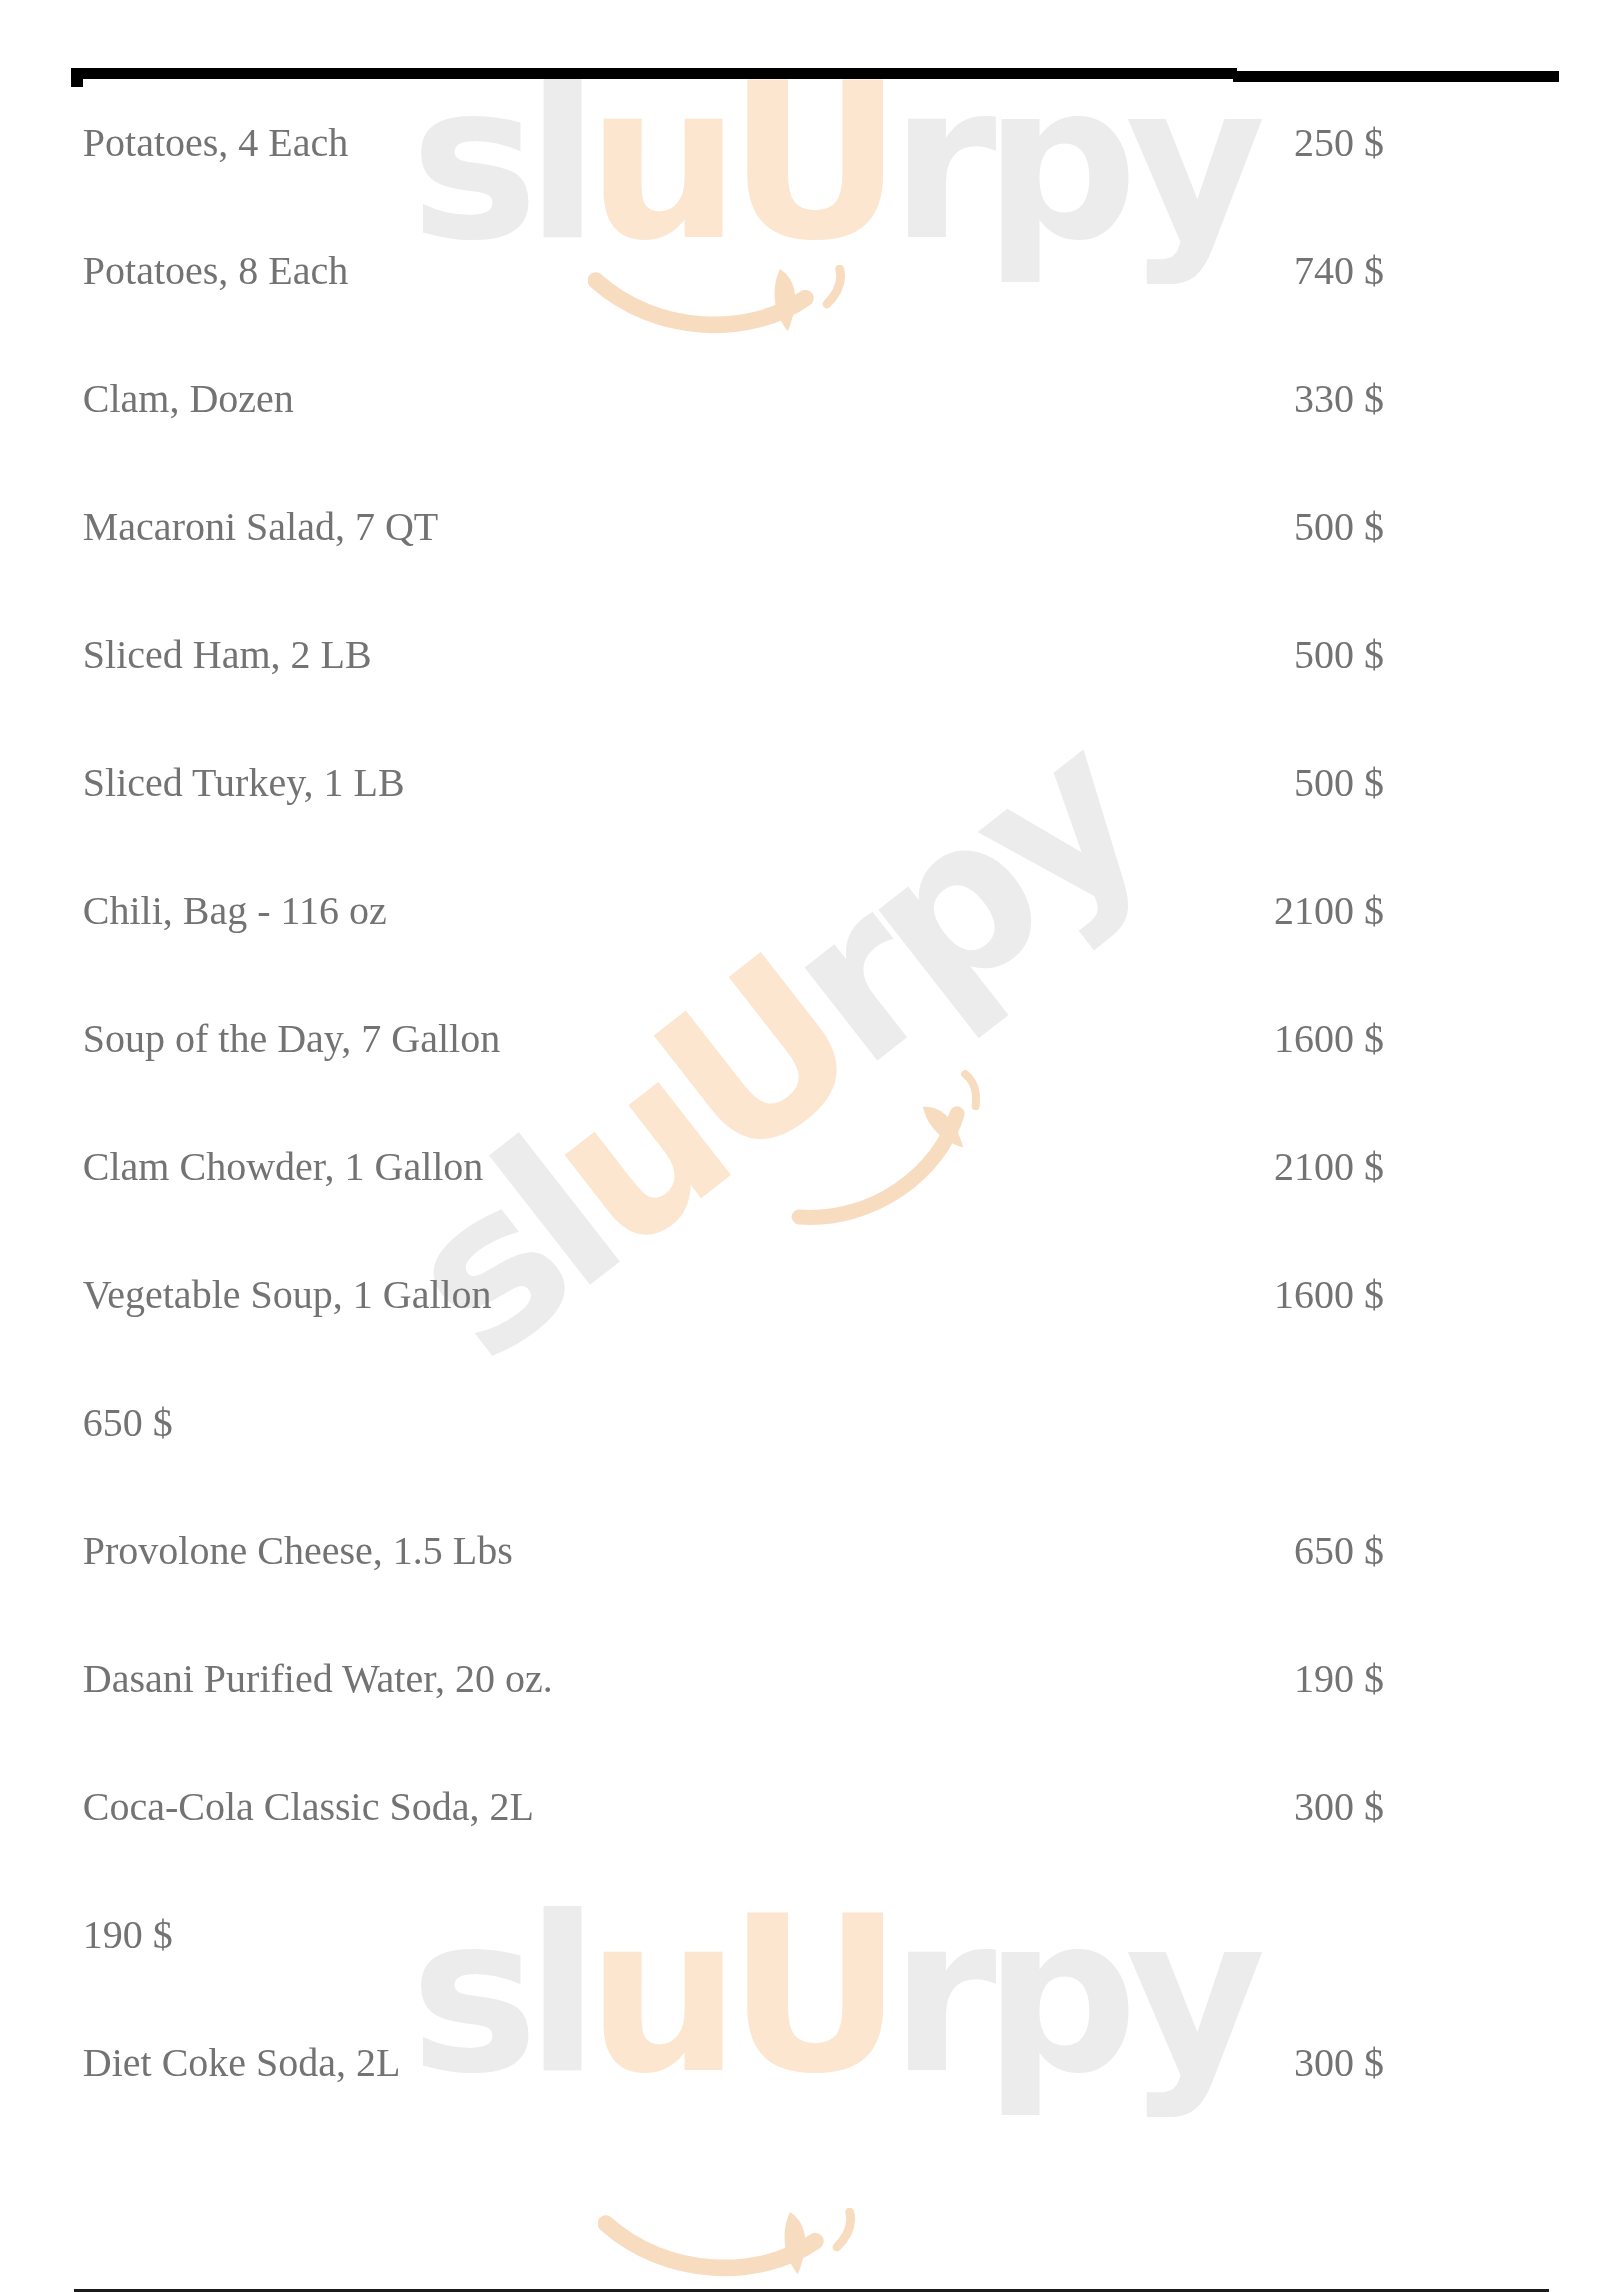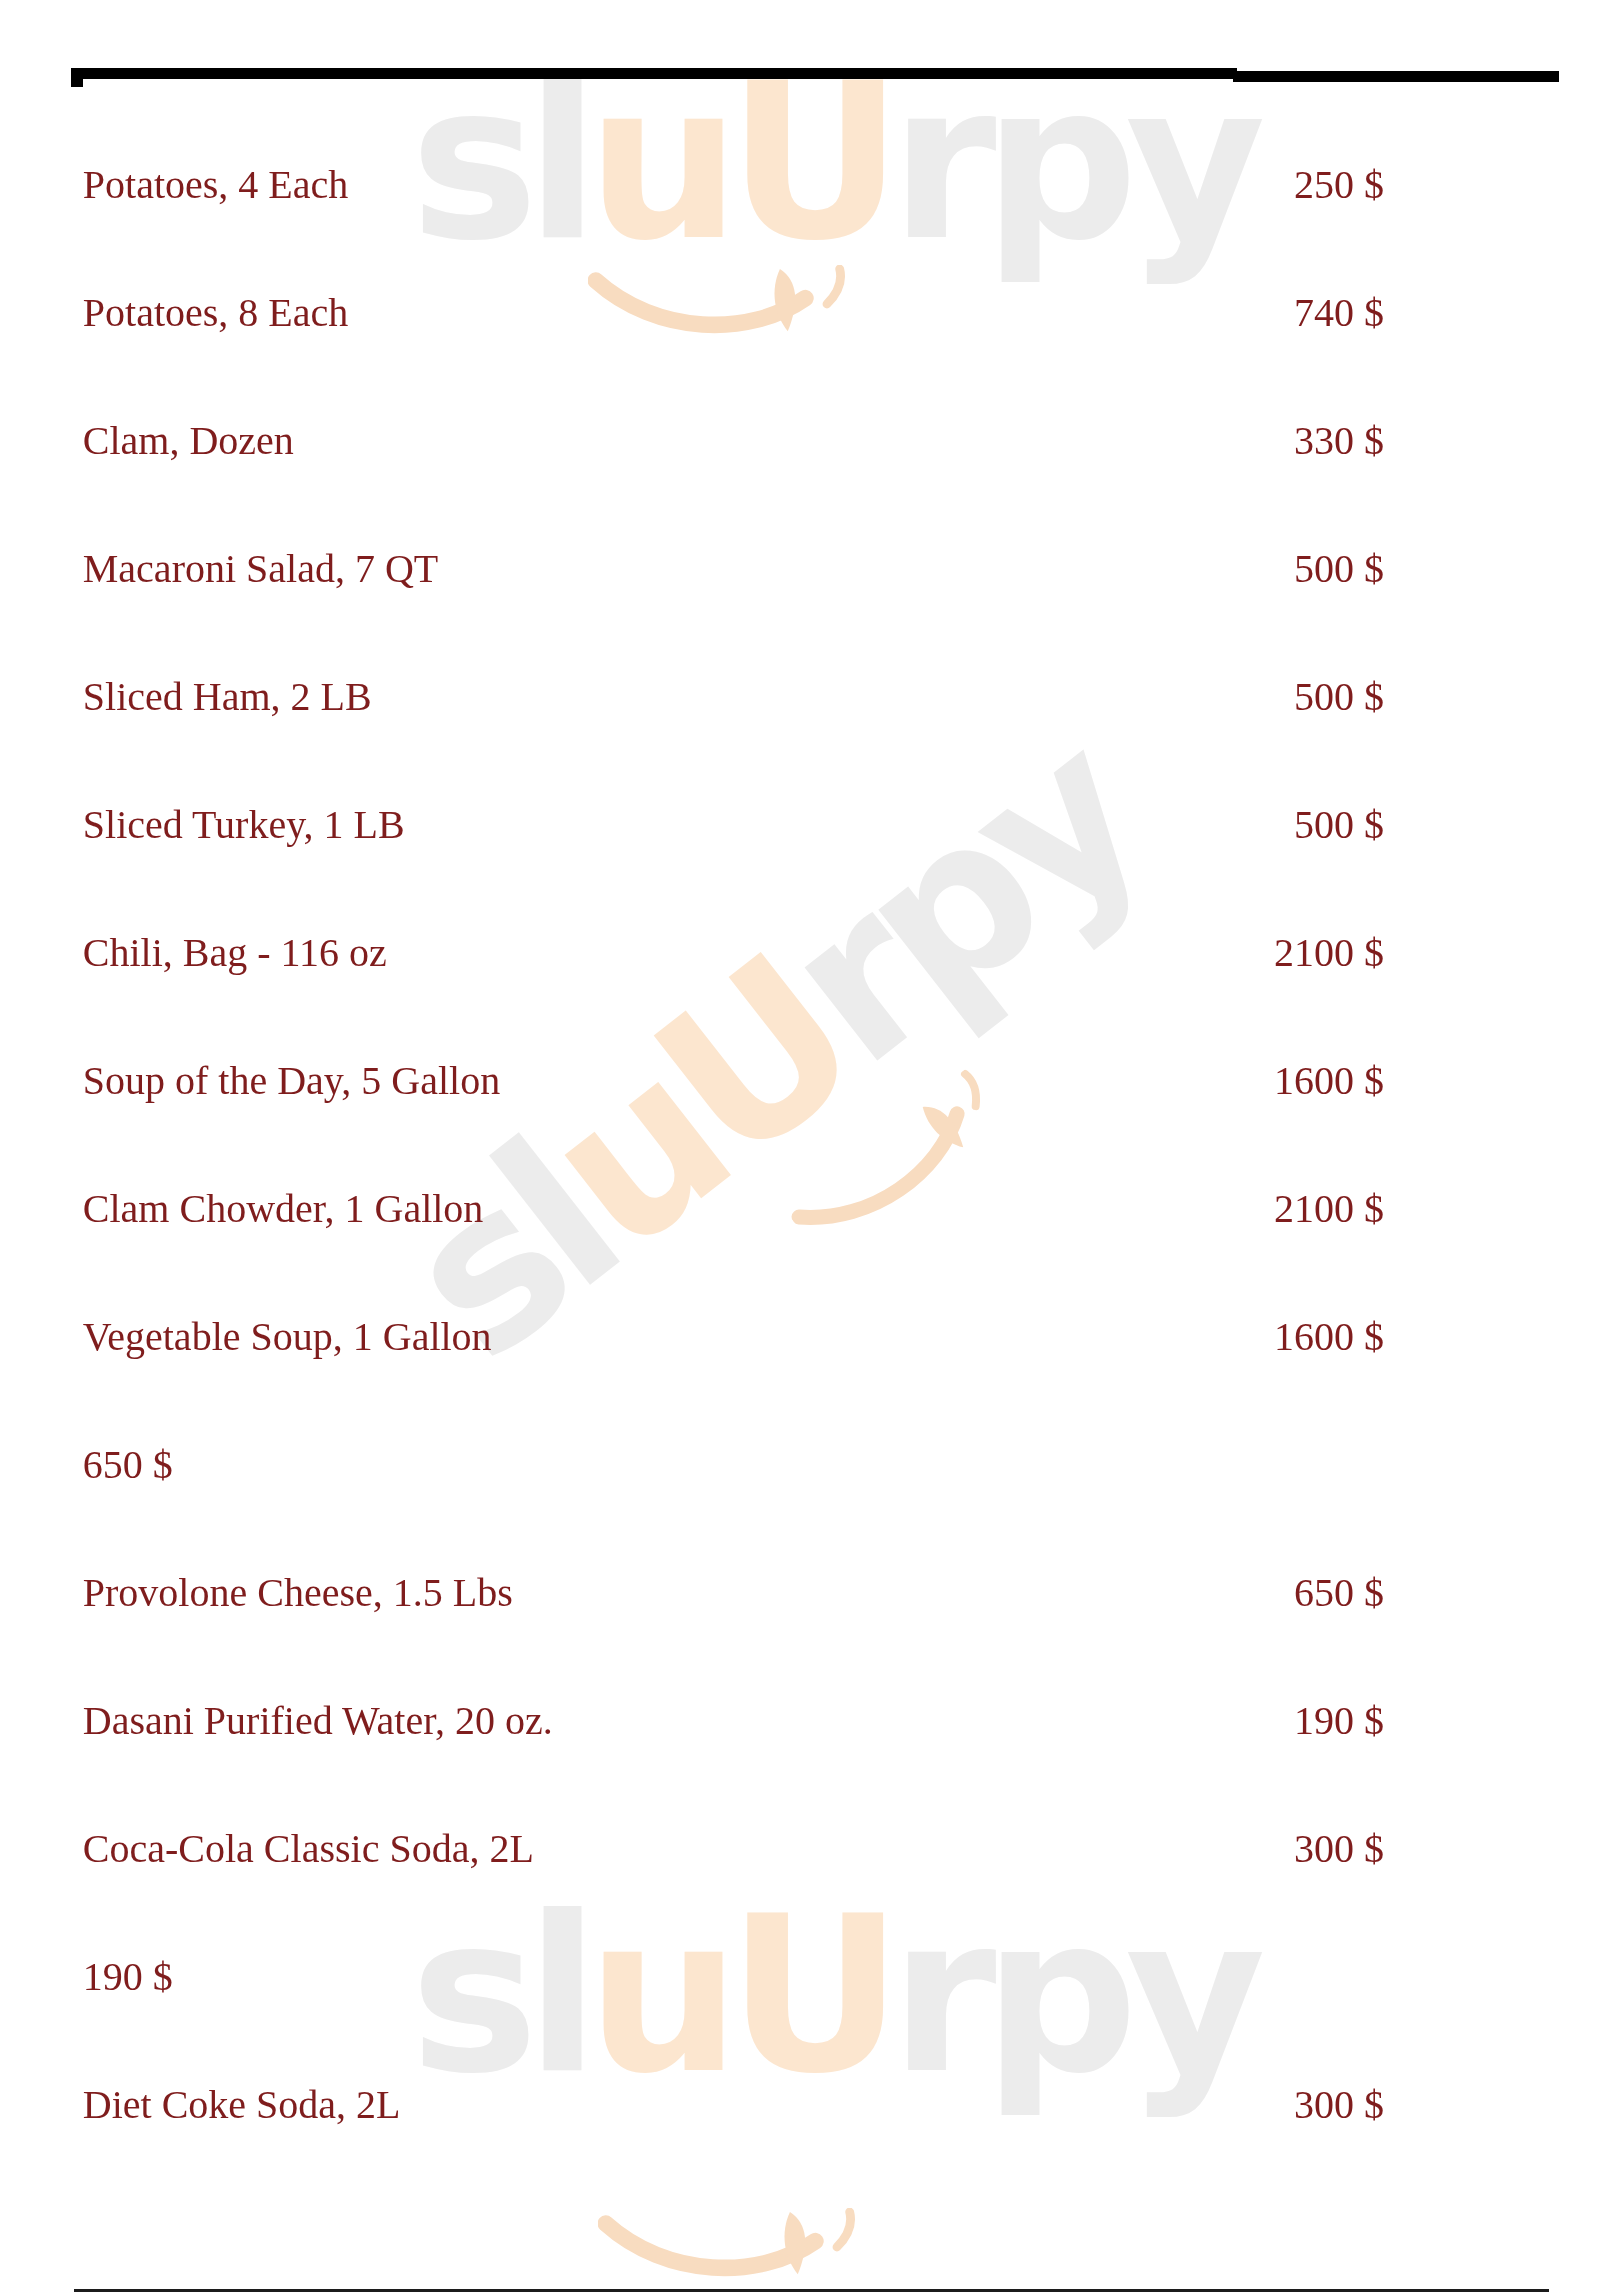--- a/index.html
+++ b/index.html
@@ -26,23 +26,23 @@
   
   .rule{position:absolute;background:#000;z-index:1;}
   .rule-top{left:71px;top:68px;width:1166px;height:10.8px;}
   .rule-top2{left:1233px;top:71px;width:326px;height:10.8px;}
   .rule-stub{left:71px;top:78px;width:11.8px;height:8.8px;}
   .rule-bottom{left:74px;top:2289px;width:1475px;height:3.9px;background:#1c1c1c;}
   
   #rows{position:absolute;left:71px;top:78px;width:1486px;z-index:2;}
   .row{
     height:128px;box-sizing:border-box;
-    display:flex;justify-content:space-between;align-items:flex-end;
+    display:flex;justify-content:space-between;align-items:center;
     padding:2.9px 173px 0 11.8px;
-    font-size:40px;line-height:1.05;color:#7f1d1d;font-family:Liberation Serif, serif;
+    font-size:40px;line-height:1.05;color:#737373;font-family:Liberation Serif, serif;
   }
   .item-name{text-align:left;}
   .item-price{text-align:right;white-space:nowrap;}
 </style>
 </head>
 <body>
 
 <div class="sheet" style="--wm-gray: #ececec; --wm-orange: #fce6cf; --wm-swoosh: #f8dcc0;">
 
   <div class="wm wm-a">
@@ -107,21 +107,21 @@
       <span class="item-name">Sliced Turkey, 1 LB</span>
       <span class="item-price">500 $</span>
     </div>
 
     <div class="row">
       <span class="item-name">Chili, Bag - 116 oz</span>
       <span class="item-price">2100 $</span>
     </div>
 
     <div class="row">
-      <span class="item-name">Soup of the Day, 5 Gallon</span>
+      <span class="item-name">Soup of the Day, 7 Gallon</span>
       <span class="item-price">1600 $</span>
     </div>
 
     <div class="row">
       <span class="item-name">Clam Chowder, 1 Gallon</span>
       <span class="item-price">2100 $</span>
     </div>
 
     <div class="row">
       <span class="item-name">Vegetable Soup, 1 Gallon</span>

